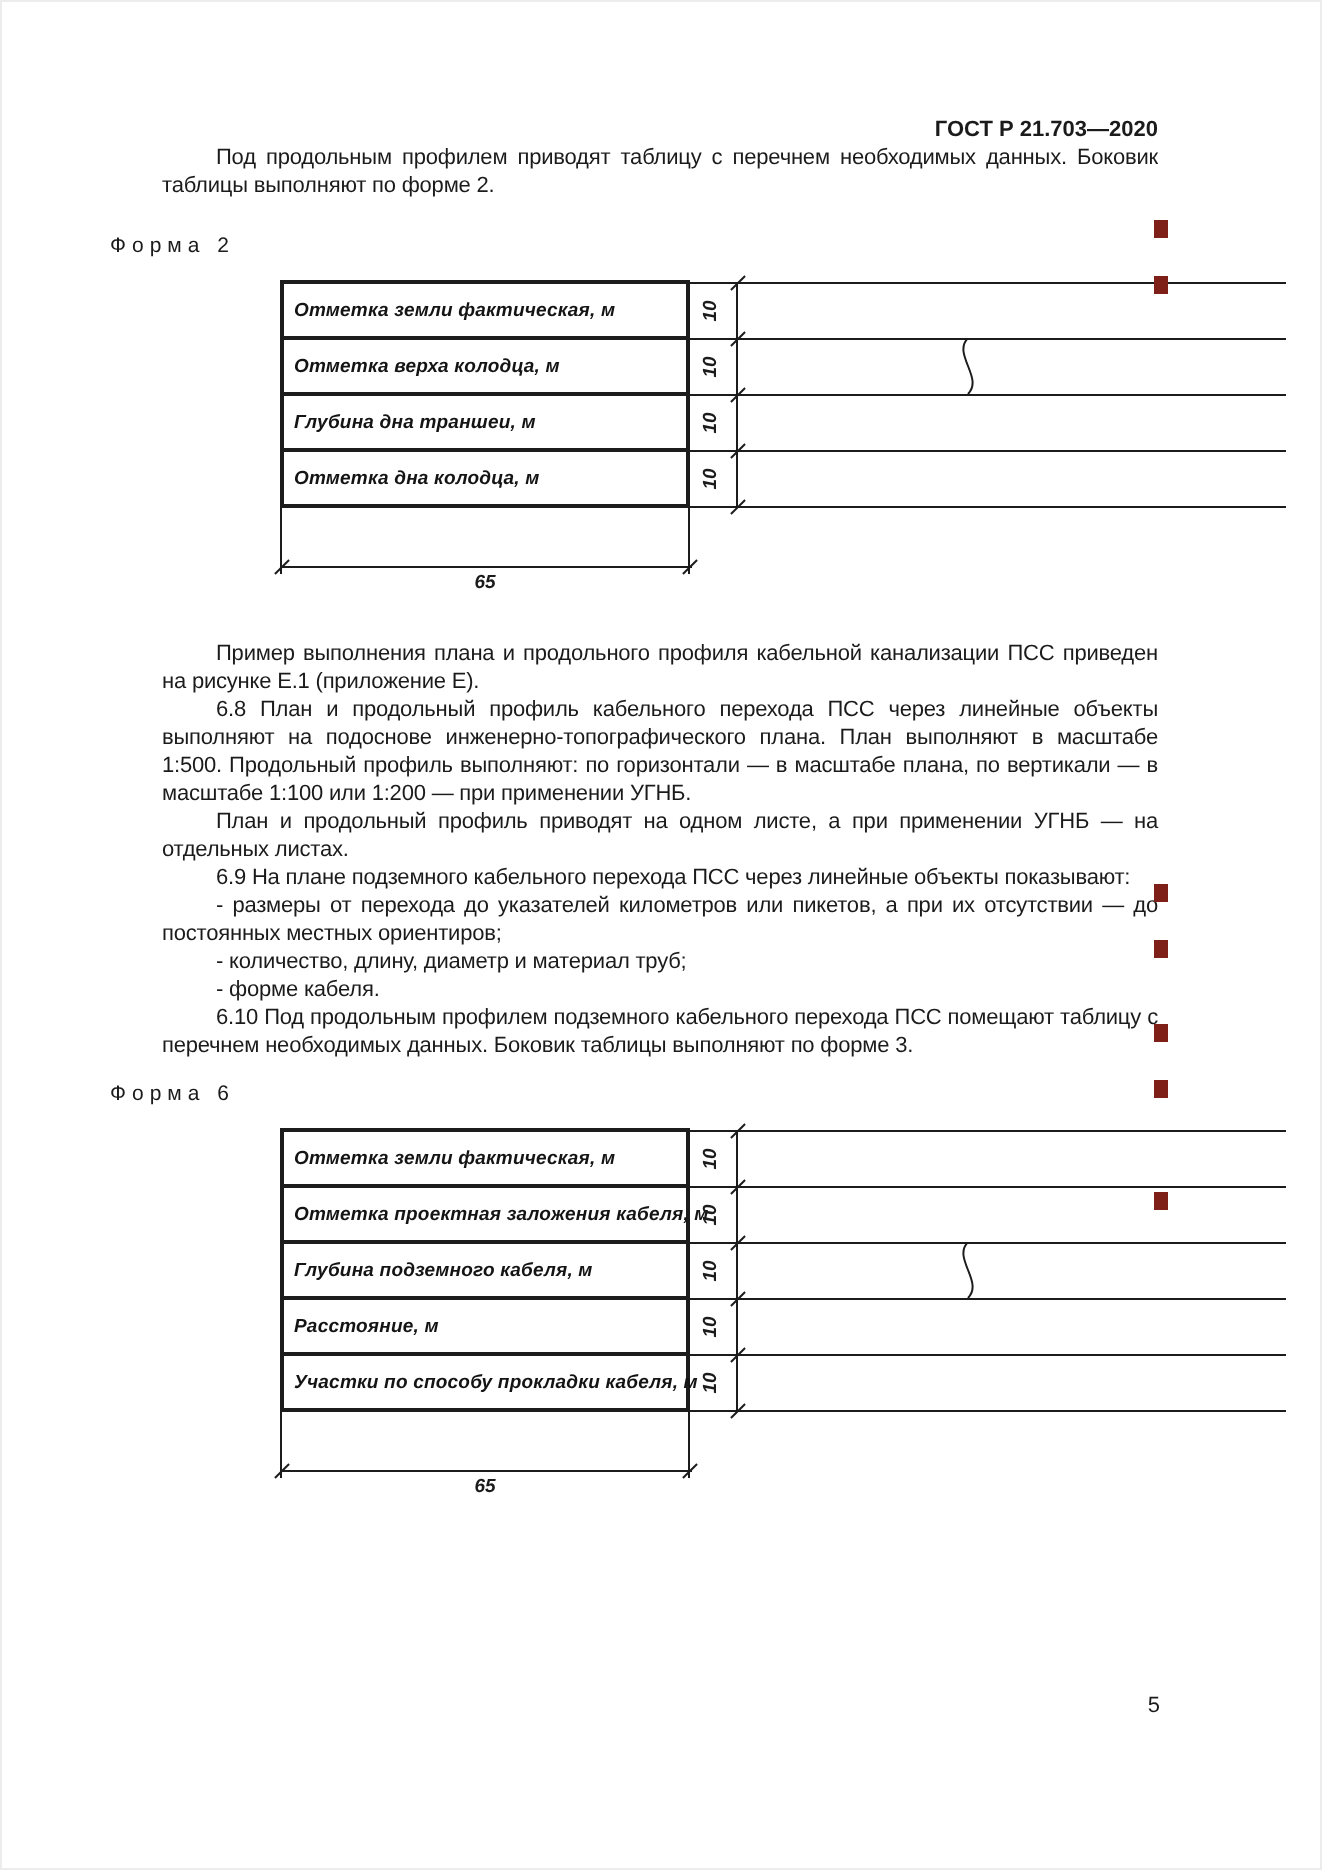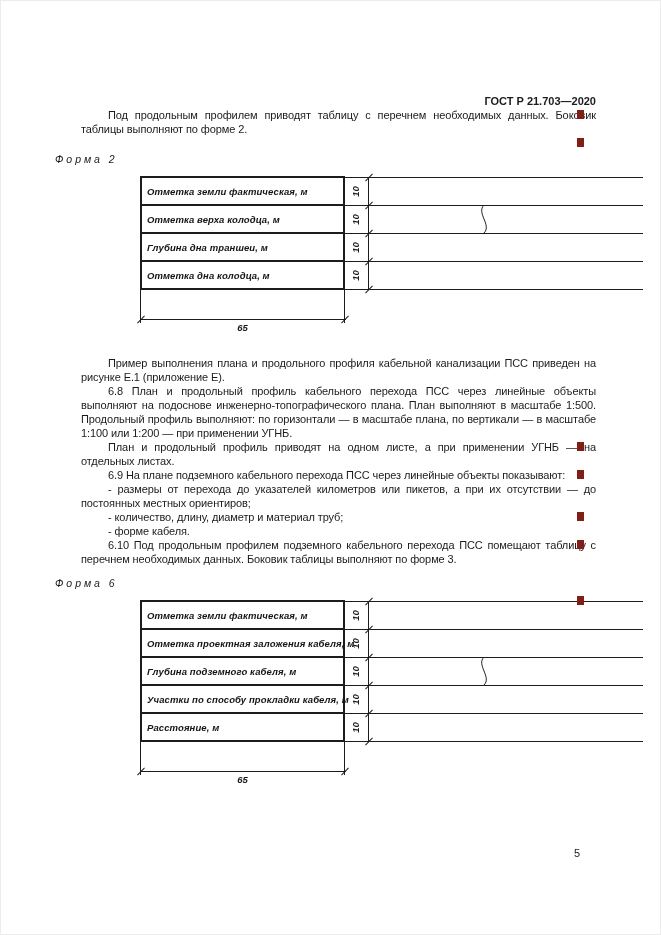--- a/index.html
+++ b/index.html
@@ -1,31 +1,31 @@
 <!DOCTYPE html>
 <html lang="ru"><head>
 <meta charset="utf-8">
 <style>
   html,body { margin:0; padding:0; background:#ffffff; }
   .page {
     position:relative; width:661px; height:935px; background:#ffffff;
     font-family:"Liberation Sans", sans-serif; color:#1b1b1b;
     box-shadow: inset 0 0 0 1px #ececec; overflow:hidden;
   }
-  .content { padding:58px 65px 0 81px;margin-top:36px; }
+  .content { padding:58px 82px 0 81px; }
   .doc-header { text-align:right; font-size:11px; font-weight:bold; line-height:14px; }
   .body-par {
     margin:0; font-size:11px; line-height:14px; text-align:justify;
     text-indent:27px; letter-spacing:-0.1px;
   }
   
   .form-block { position:relative; }
   .form-label {
     position:absolute; left:-26px; top:0; font-size:10.5px;
-    letter-spacing:3px; line-height:14px; white-space:nowrap;font-style:italic;
+    letter-spacing:3px; line-height:14px; white-space:nowrap;
   }
   .sidebar-box {
     position:absolute; left:59px; top:24px; width:205px;
     box-sizing:border-box; border:2px solid #1c1c1c; background:#fff;
   }
   .form-row { height:26px; display:flex; align-items:center; padding-left:5px; }
   .form-row + .form-row { border-top:2px solid #1c1c1c; }
   .row-label {
     font-style:italic; font-weight:bold; font-size:9.5px;
     letter-spacing:0.1px; white-space:nowrap; color:#141414;
@@ -130,24 +130,24 @@
         <div class="form-row">
             <span class="row-label">Отметка земли фактическая, м</span>
           </div>
         <div class="form-row">
             <span class="row-label">Отметка проектная заложения кабеля, м</span>
           </div>
         <div class="form-row">
             <span class="row-label">Глубина подземного кабеля, м</span>
           </div>
         <div class="form-row">
+            <span class="row-label">Расстояние, м</span>
+          </div>
+        <div class="form-row">
             <span class="row-label">Участки по способу прокладки кабеля, м</span>
-          </div>
-        <div class="form-row">
-            <span class="row-label">Расстояние, м</span>
           </div>
       </div>
 
       <div class="ext-line" style="top:25px"></div>
       <div class="ext-line" style="top:53px"></div>
       <div class="ext-line" style="top:81px"></div>
       <div class="ext-line" style="top:109px"></div>
       <div class="ext-line" style="top:137px"></div>
       <div class="ext-line" style="top:165px"></div>
 

